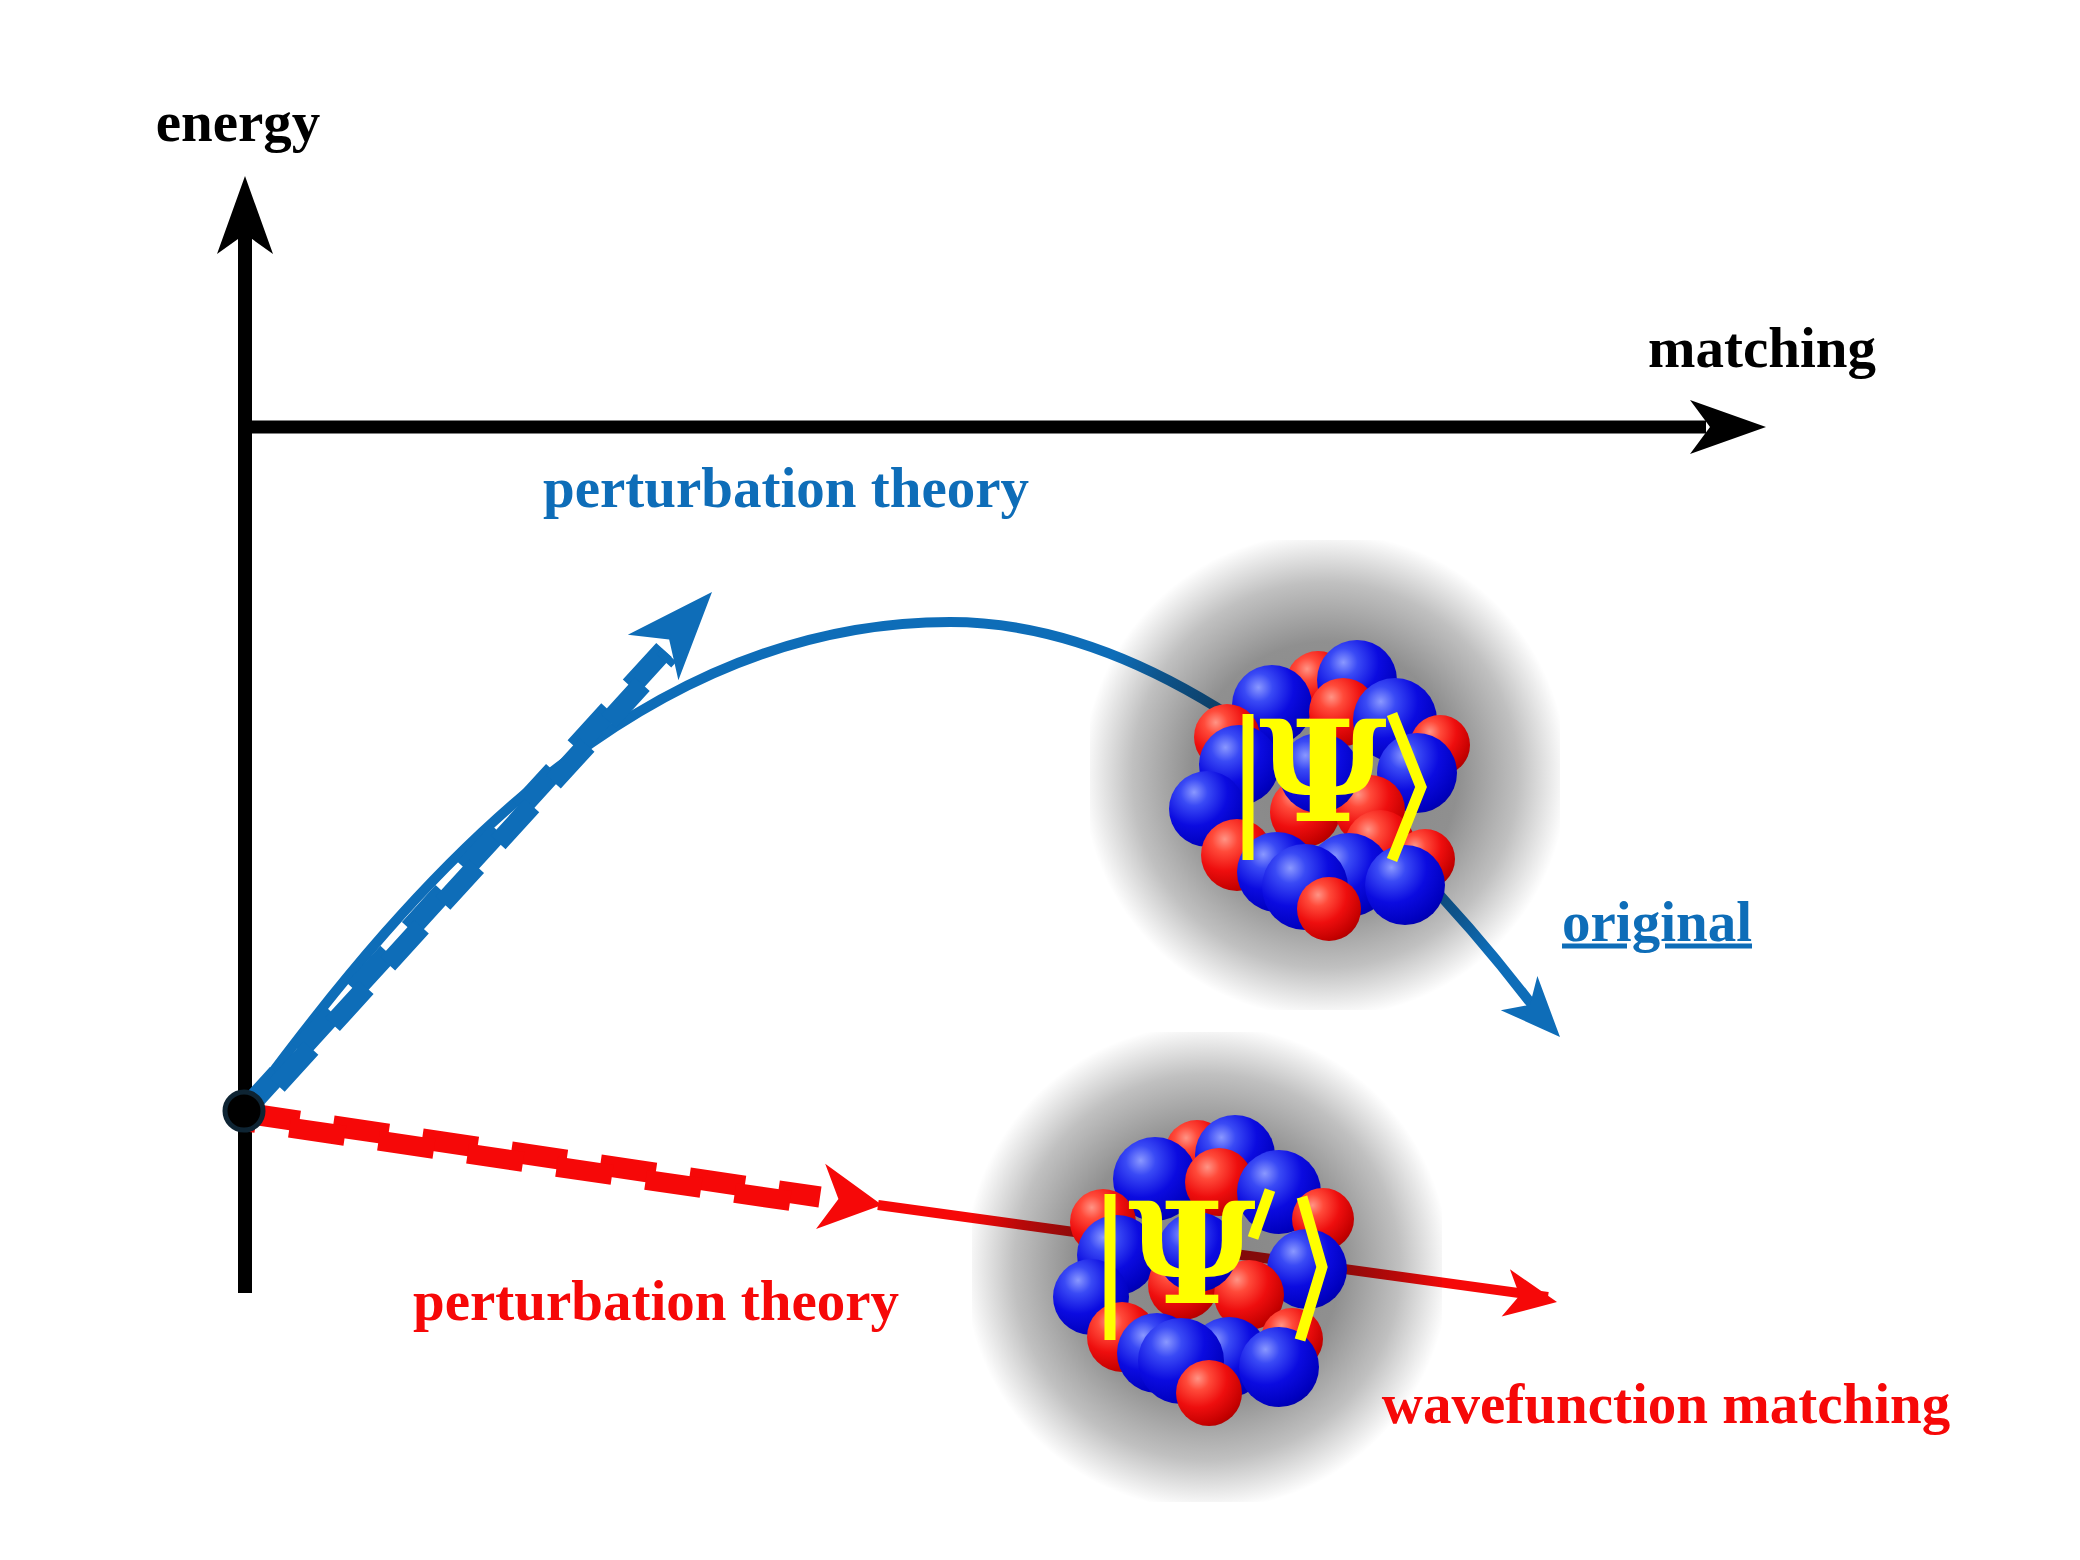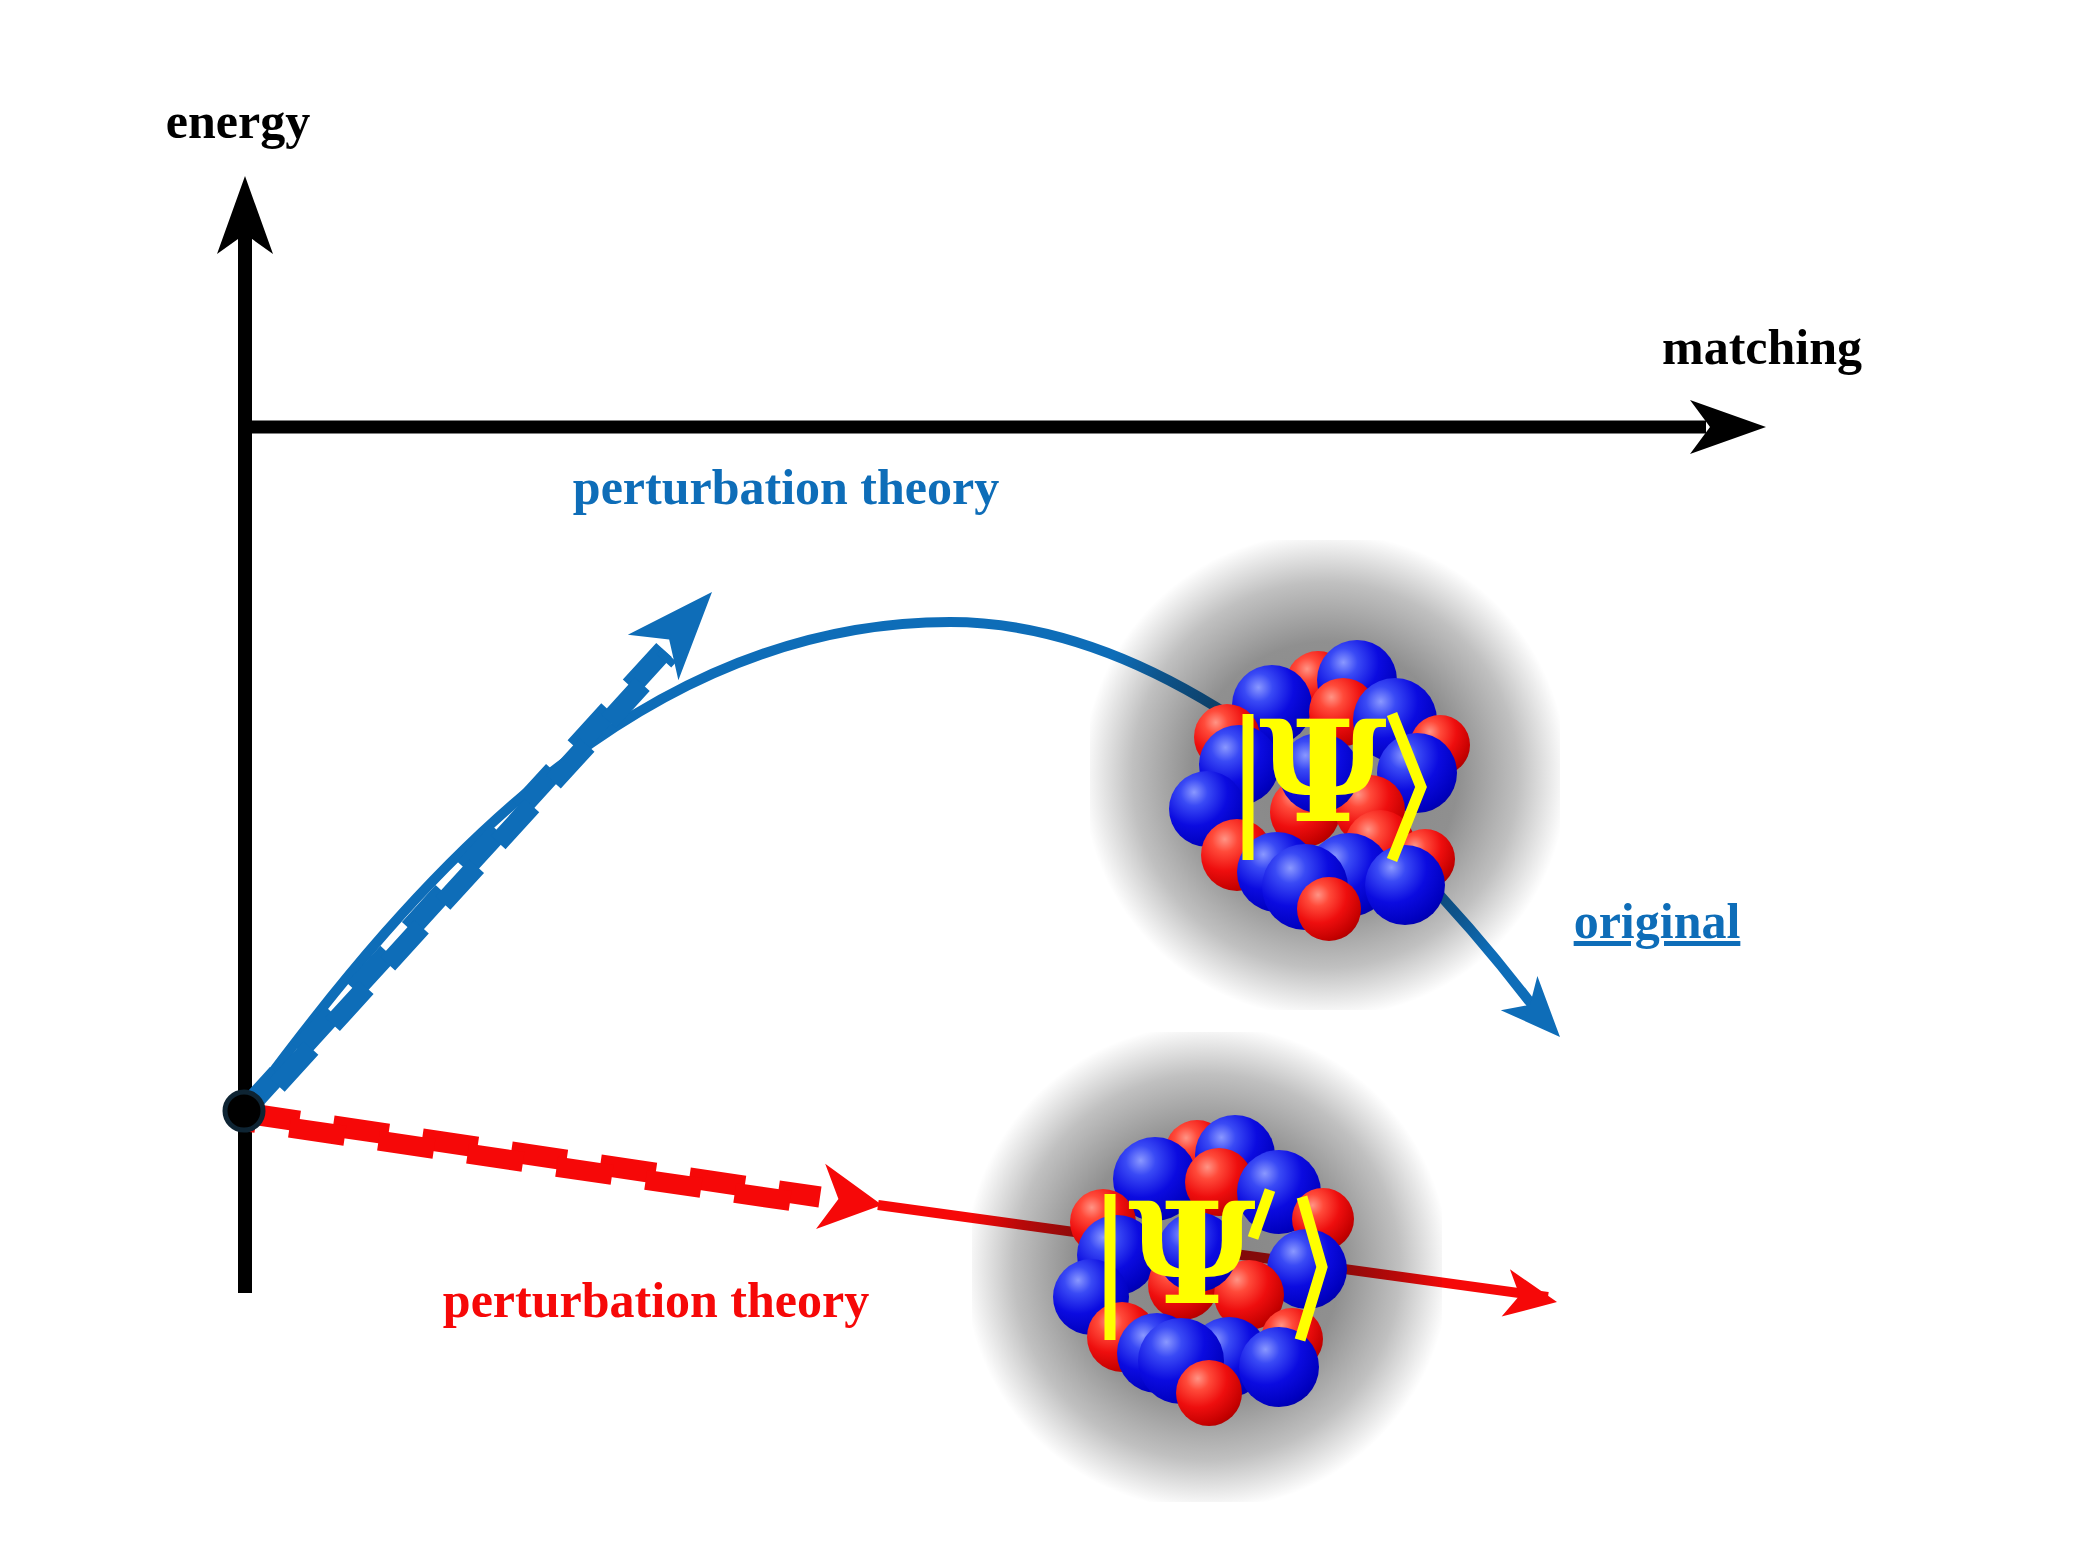--- a/index.html
+++ b/index.html
@@ -4,21 +4,21 @@
 <style>
   html,body { margin:0; padding:0; background:#ffffff; }
   #stage {
     position:relative; width:2080px; height:1560px;
     background:#ffffff; overflow:hidden;
     font-family:"Liberation Serif","DejaVu Serif",serif;
   }
   .layer { position:absolute; left:0; top:0; width:2080px; height:1560px; }
   .label {
     position:absolute; transform:translate(-50%,-50%);
-    font-weight:bold; font-size:50px; white-space:nowrap; line-height:1;
+    font-weight:bold; font-size:57px; white-space:nowrap; line-height:1;
   }
   .lbl-black { color:#000000; }
   .lbl-blue  { color:#0e6db8; }
   .lbl-red   { color:#f60808; }
   .nucleus { position:absolute; width:0; height:0; }
   .halo {
     position:absolute; left:-235px; top:-235px; width:470px; height:470px;
     background:radial-gradient(circle,
       rgba(12,12,12,0.50) 0%, rgba(12,12,12,0.46) 40%,
       rgba(12,12,12,0.26) 58%, rgba(12,12,12,0) 73%);
@@ -121,14 +121,15 @@
   </svg>
 
   <div class="ket-psi" style="left:1323px; top:778px;">Ψ</div>
   <div class="ket-psi" style="left:1192px; top:1260px;">Ψ</div>
 
   <div class="label lbl-black" style="left:238px; top:121px;">energy</div>
   <div class="label lbl-black" style="left:1762px; top:347px;">matching</div>
   <div class="label lbl-blue" style="left:786px; top:487px;">perturbation theory</div>
   <div class="label lbl-blue" style="left:1657px; top:921px;text-decoration:underline;">original</div>
   <div class="label lbl-red" style="left:656px; top:1300px;">perturbation theory</div>
+  <div class="label lbl-red" style="left:1666px; top:1403px;">wavefunction matching</div>
 
 </div>
 
 </body></html>

